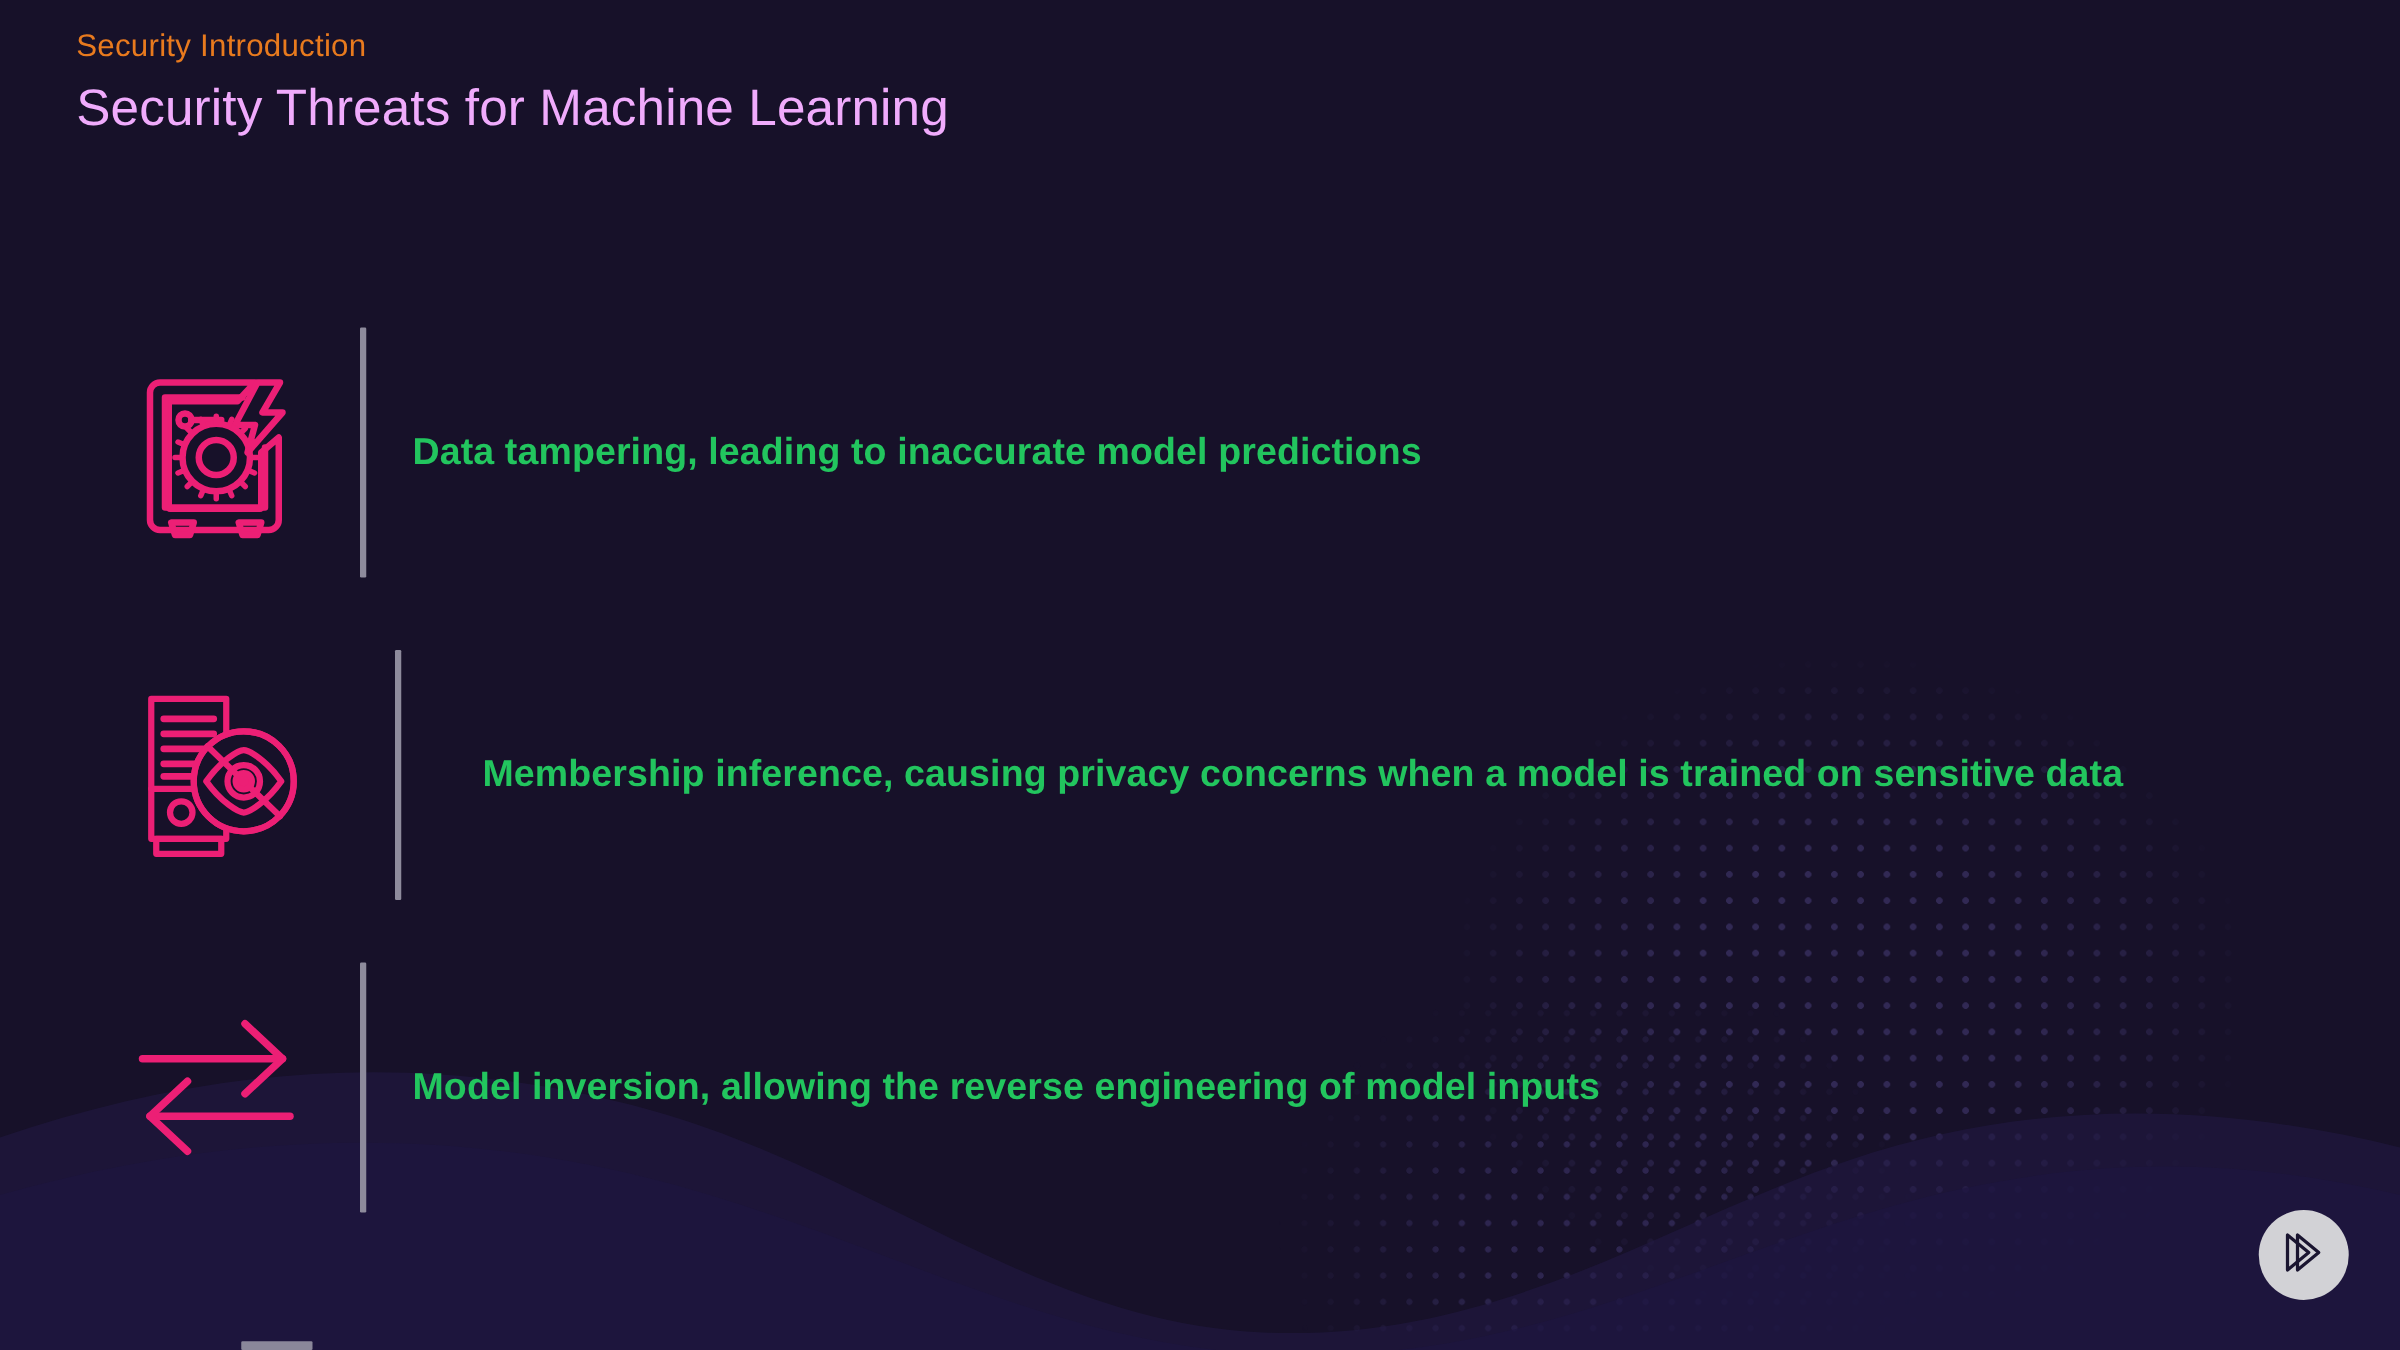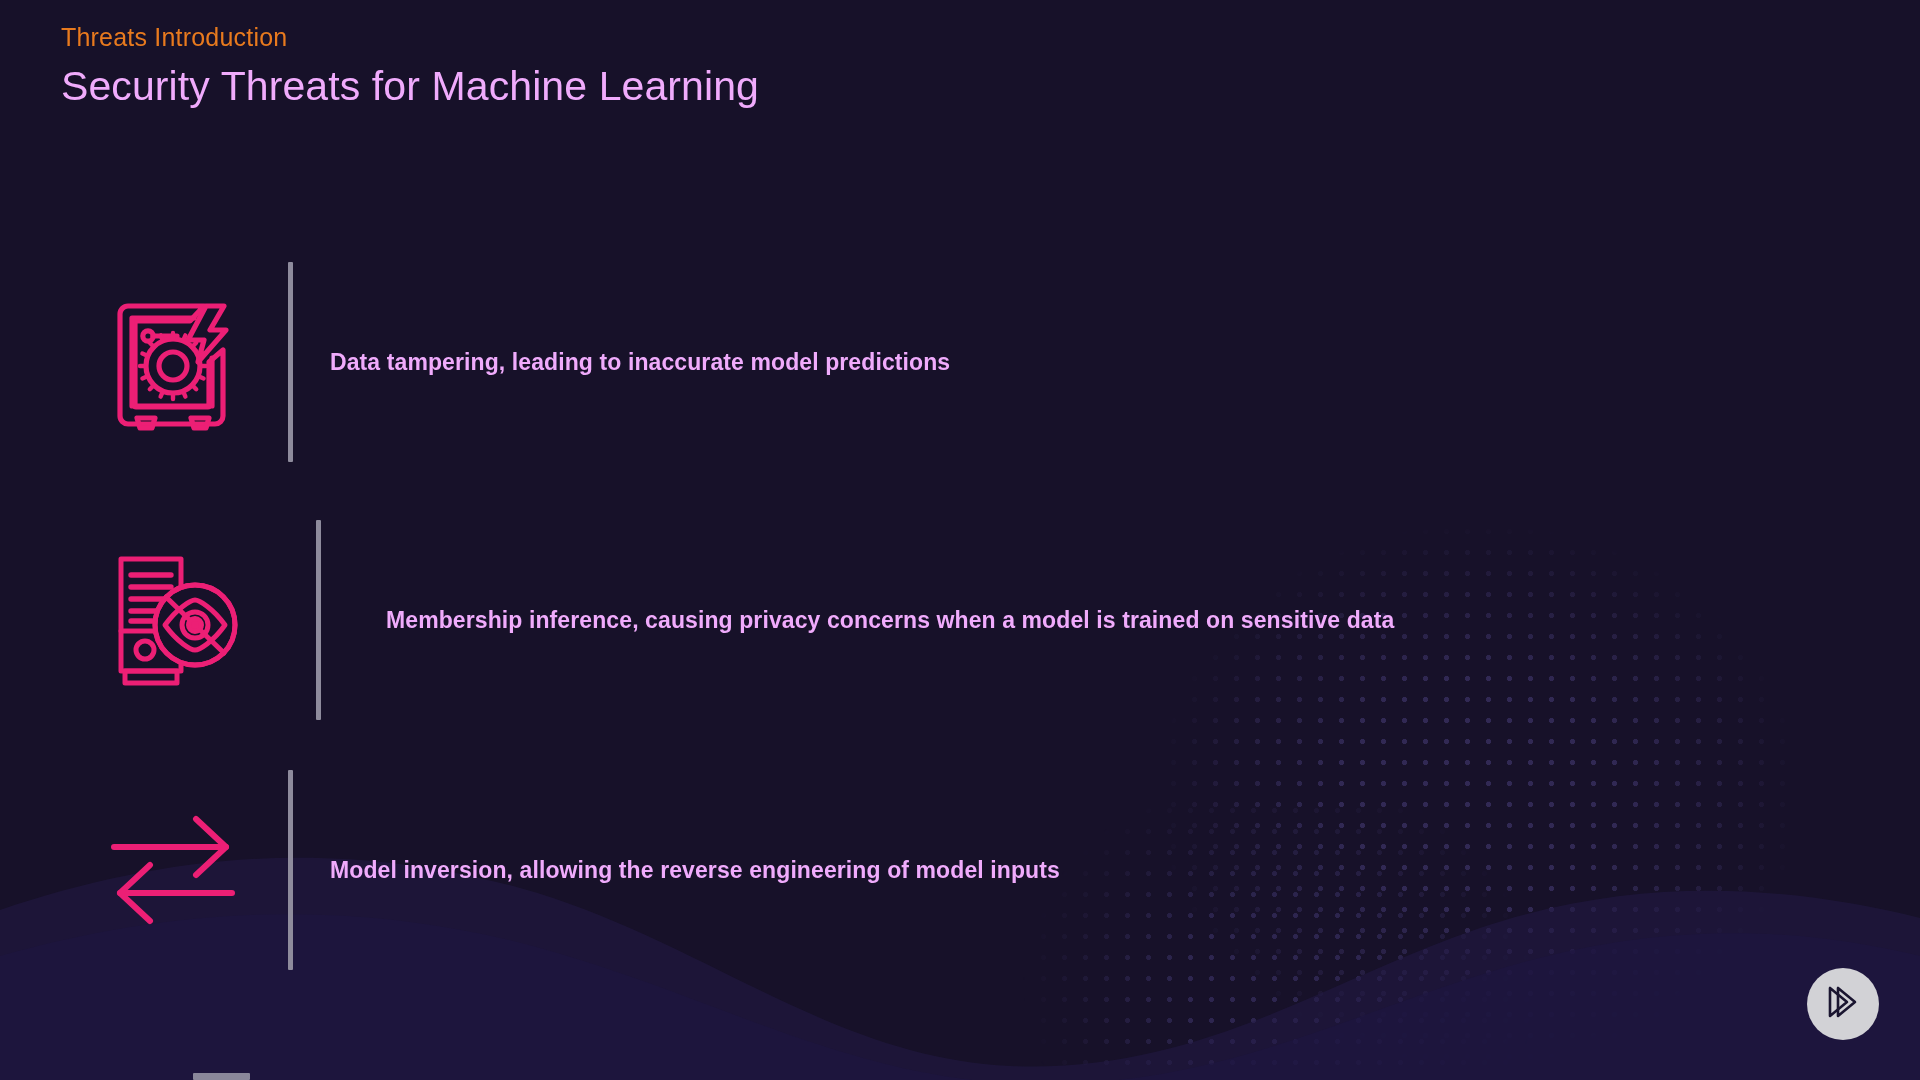--- a/index.html
+++ b/index.html
@@ -94,23 +94,23 @@
     width:5px;
     height:200px;
     background:#8e8b9c;
     margin-left:43px;
     border-radius:1px;
     flex:0 0 auto;
   }
 
   .row-text {
     margin-left:37px;
-    font-size:23px;
+    font-size:30px;
     font-weight:700;
-    color:#f0abfc;
+    color:#22c55e;
     line-height:1.34;
     letter-spacing:.1px;
     max-width:1360px;
   }
 
   
   .brand-badge {
     position:absolute;
     right:41px; bottom:40px;
     width:72px; height:72px;
@@ -145,21 +145,21 @@
                  C 1200 414, 1330 318, 1480 268 C 1640 214, 1790 226, 1920 258
                  L 1920 420 L 0 420 Z" fill="#221a46" opacity="0.55"></path>
         <path d="M0 296 C 170 248, 350 236, 540 288 C 720 338, 850 420, 1030 424
                  C 1220 428, 1350 352, 1510 306 C 1670 260, 1800 268, 1920 296
                  L 1920 420 L 0 420 Z" fill="#1d1640" opacity="0.65"></path>
       </svg>
     </div>
   </div>
 
   <div class="header">
-    <div class="eyebrow">Threats Introduction</div>
+    <div class="eyebrow">Security Introduction</div>
     <div class="page-title">Security Threats for Machine Learning</div>
   </div>
 
   <div class="rows">
 
     <div class="row row-1">
       <div class="row-icon">
         <svg width="126" height="140" viewBox="0 0 126 140" fill="none" stroke="#ec1f75" stroke-width="5.2" stroke-linecap="round" stroke-linejoin="round">
           <path d="M10 22 a8 8 0 0 1 8-8 h76 l-14 15 h-54 a1 1 0 0 0 -1 1 v84 a1 1 0 0 0 1 1 h72
                    a1 1 0 0 0 1 -1 v-44 l14 -12 v66 a8 8 0 0 1 -8 8 h-87 a8 8 0 0 1 -8 -8 z"></path>

